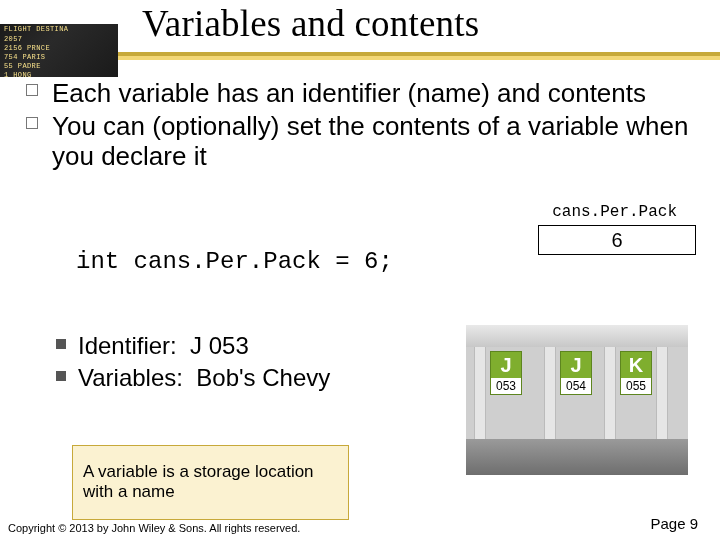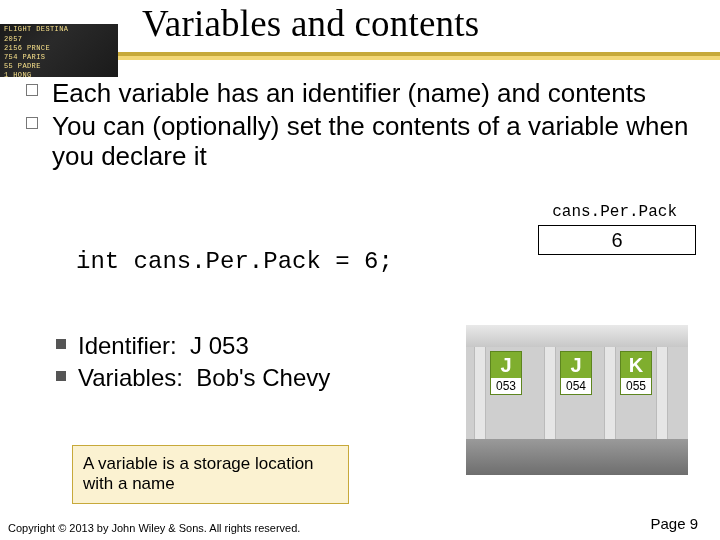--- a/index.html
+++ b/index.html
@@ -176,21 +176,21 @@
     font-size: 12px;
     text-align: center;
     line-height: 16px;
     height: 16px;
   }
   .callout {
     position: absolute;
     left: 72px;
     top: 445px;
     width: 255px;
-    padding: 8px 10px;
+    padding: 16px 10px;
     background: #fbf2d1;
     border: 1px solid #c7a93a;
     font-size: 17px;
     line-height: 1.2;
   }
   .copyright {
     position: absolute;
     left: 8px;
     bottom: 6px;
     font-size: 11px;

